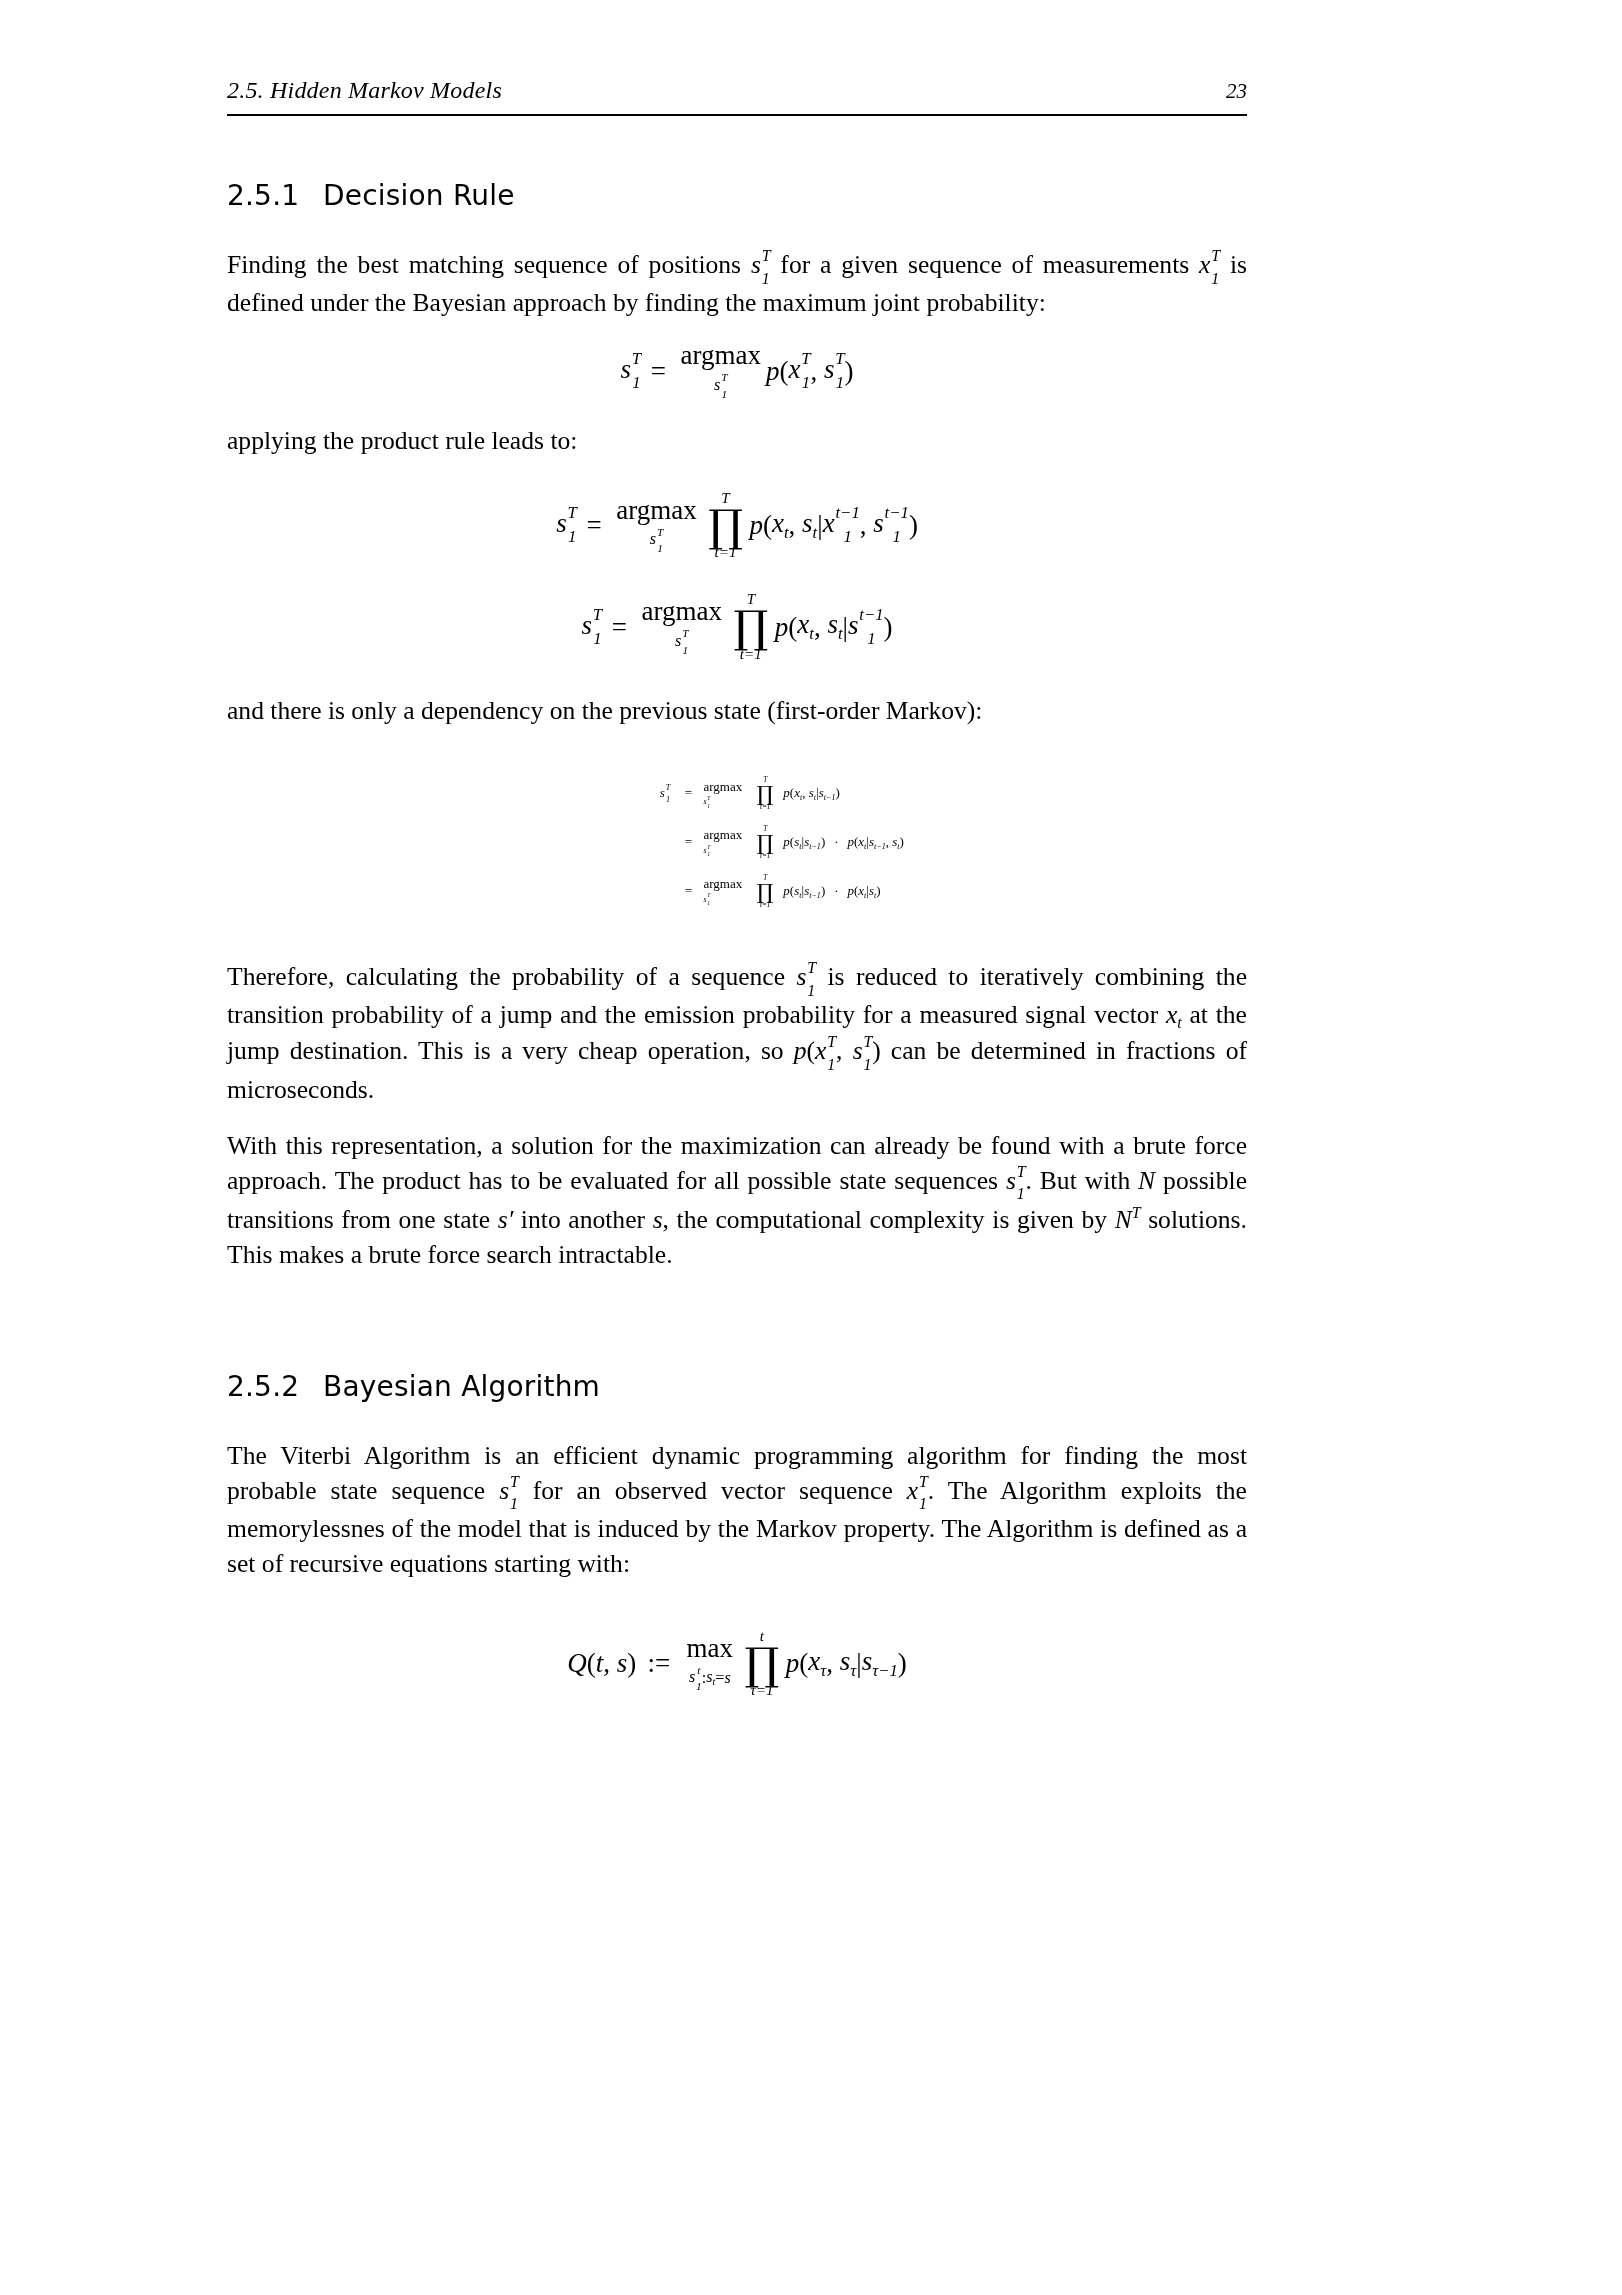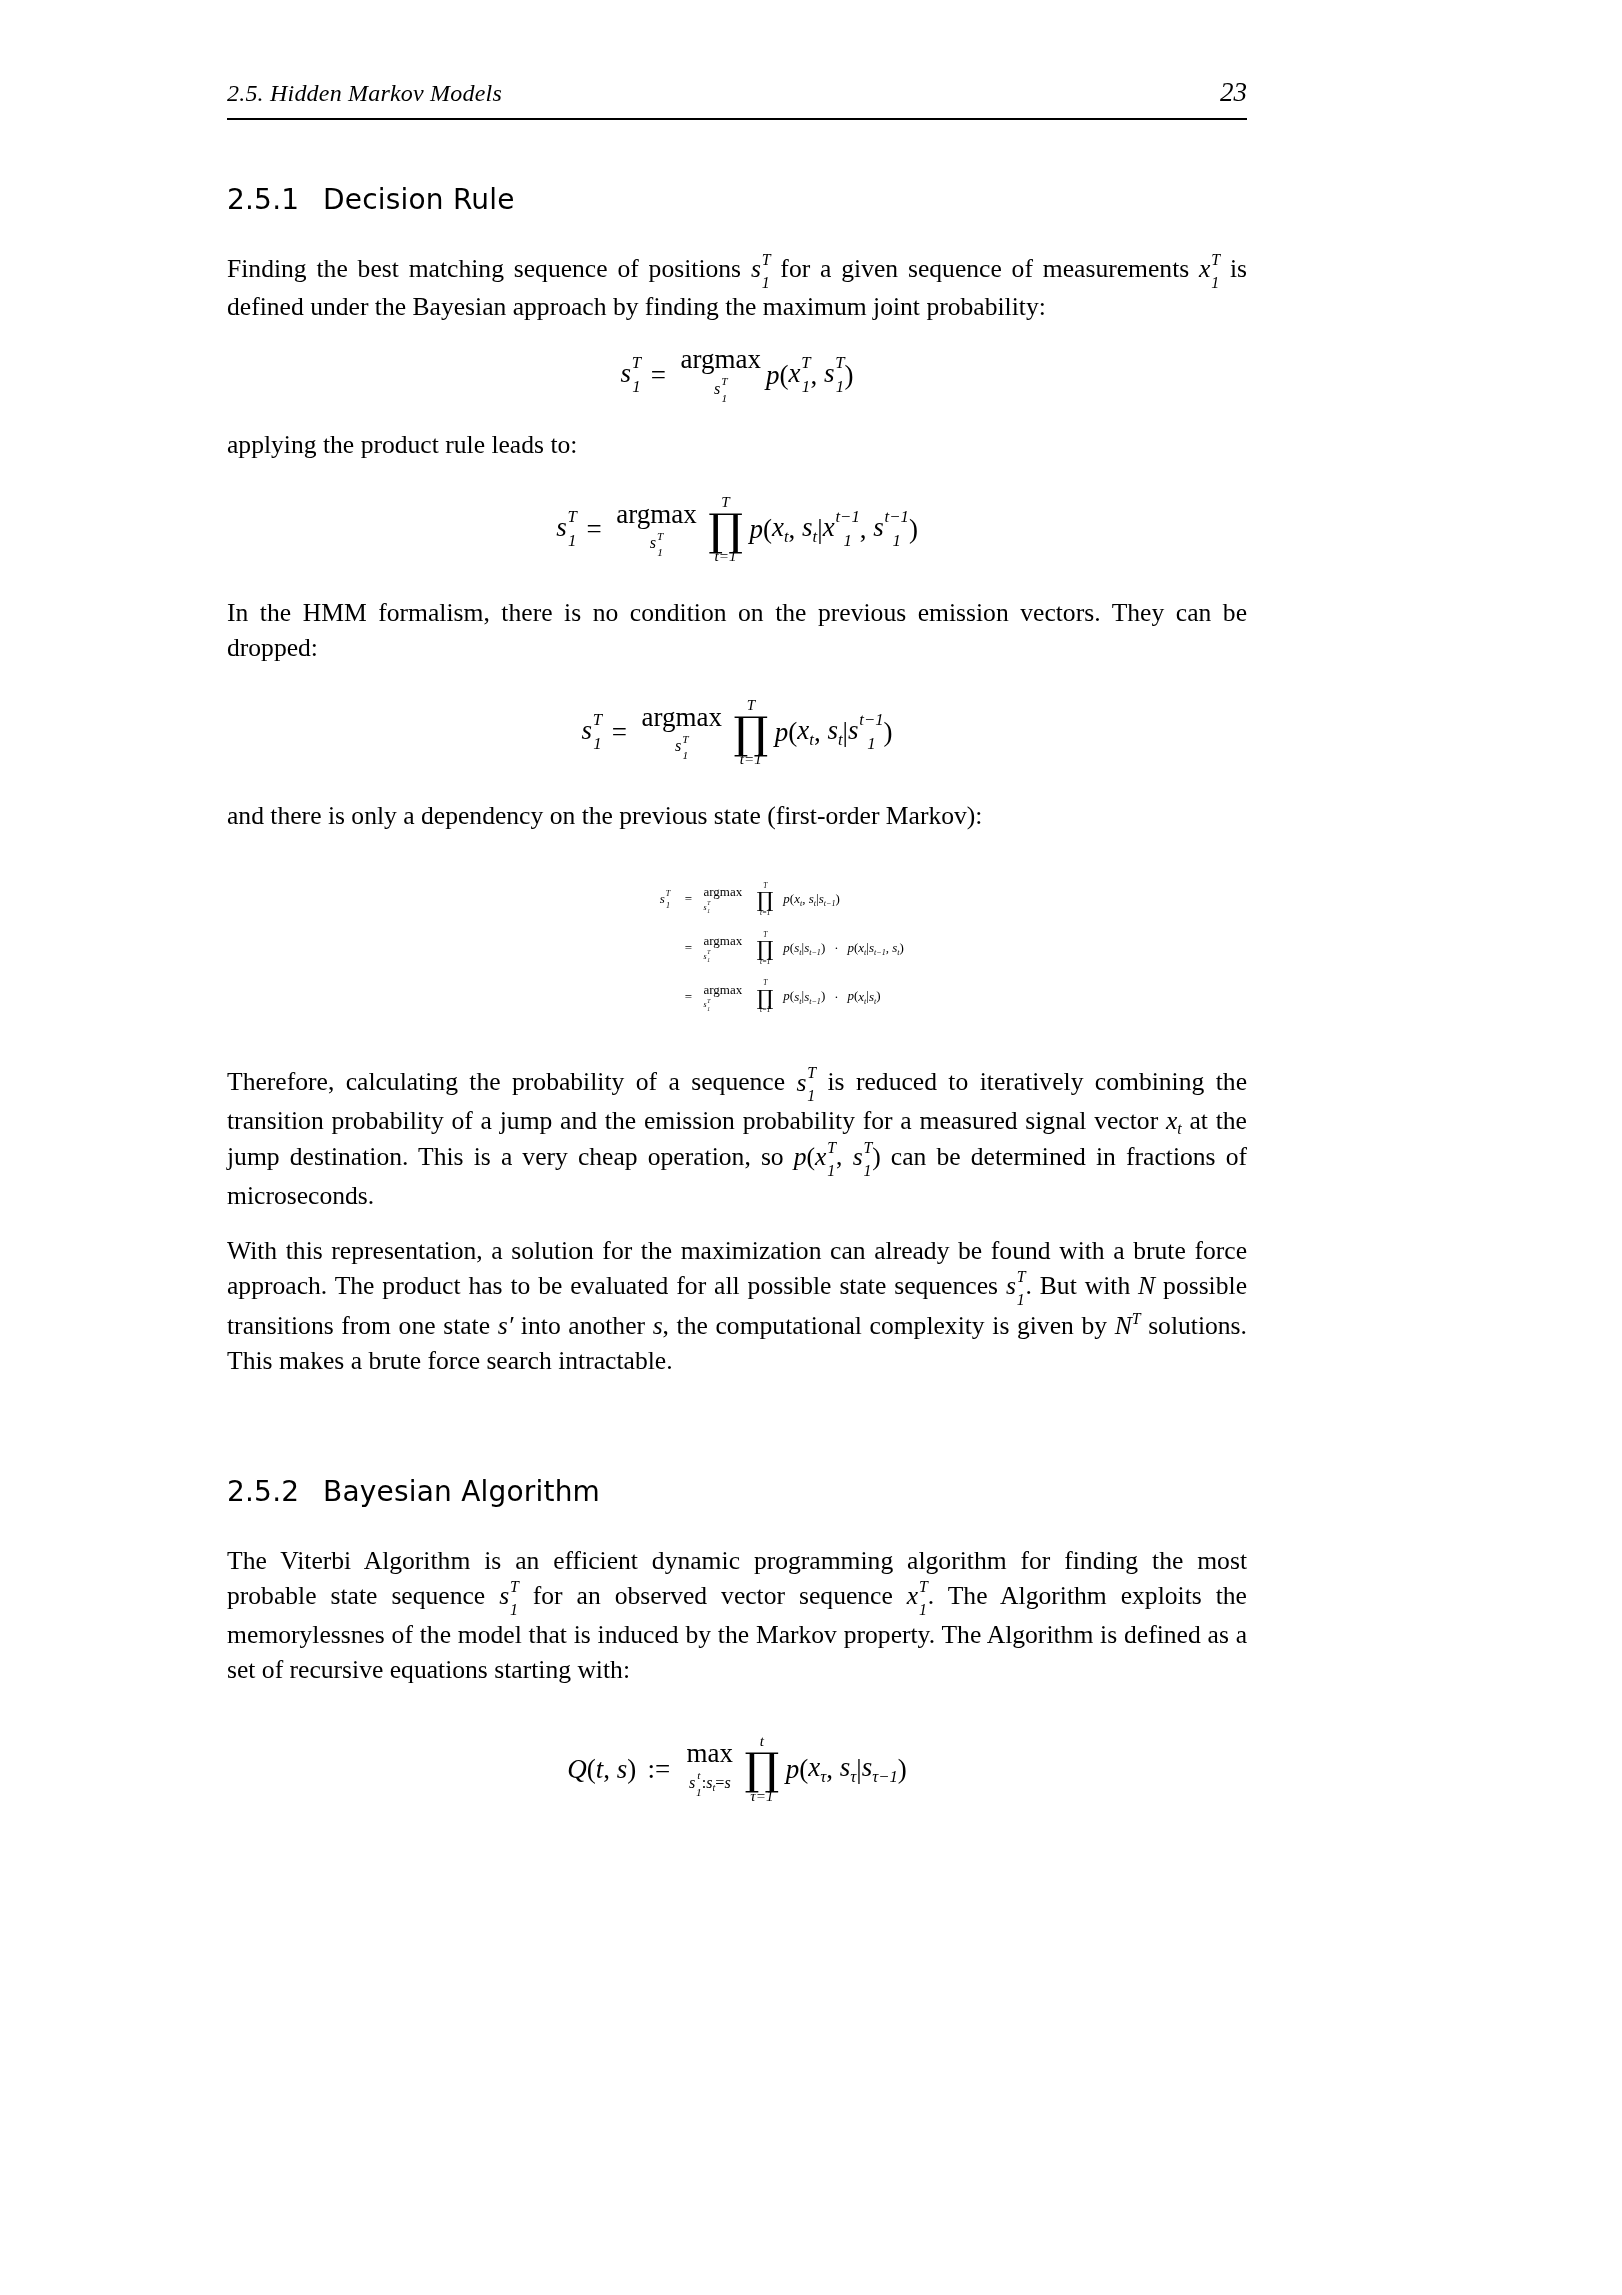--- a/index.html
+++ b/index.html
@@ -29,21 +29,21 @@
     align-items: baseline;
     font-size: 24px;
     font-style: italic;
     padding-bottom: 9.7px;
     border-bottom: 2px solid #000;
   }
   .runhead .sec {
     letter-spacing: 0.2px;
   }
   .runhead .pageno {
-    font-size: 27px;
+    font-size: 21px;
   }
 
   
   h2.subsec {
     font-family: "DejaVu Sans", sans-serif;
     font-size: 28px;
     font-weight: normal;
     margin: 63px 0 36px 0;
     letter-spacing: 0.2px;
   }
@@ -215,23 +215,20 @@
       <span class="mi">p</span><span class="paren">(</span><span class="mi">x<span class="sub">t</span></span><span class="mr">,</span>&nbsp;<span class="mi">s<span class="sub">t</span></span><span class="mr">|</span><span class="mi">x<span class="subsup">
             <span class="t">t−1</span>
             <span class="b">1</span>
           </span></span><span class="mr">,</span>&nbsp;<span class="mi">s<span class="subsup">
             <span class="t">t−1</span>
             <span class="b">1</span>
           </span></span><span class="paren">)</span>
     </span>
   </div>
 
-  <p class="body">
-    In the HMM formalism, there is no condition on the previous emission vectors. They can be dropped:
-  </p>
 
   <div class="eq block">
     <span class="mathrow">
       <span class="mi">s<span class="subsup">
             <span class="t">T</span>
             <span class="b">1</span>
           </span></span>
       <span class="mr" style="padding:0 9.7px">=</span>
       <span class="oplim">
         <span class="op">argmax</span>

